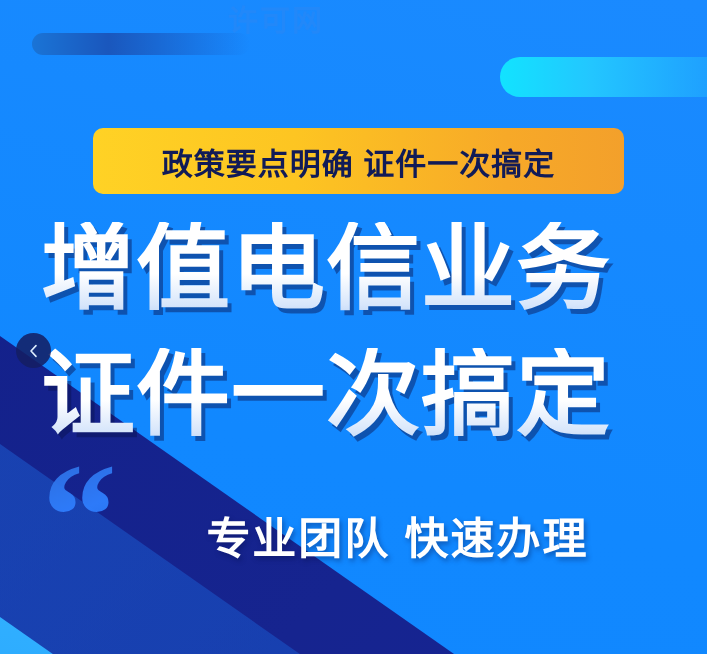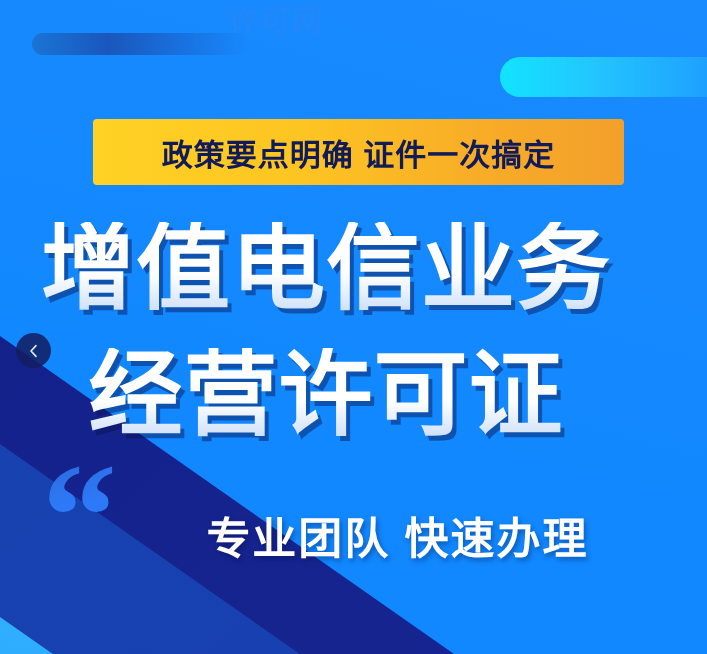--- a/index.html
+++ b/index.html
@@ -122,25 +122,25 @@
     top: 57px;
     left: 500px;
     width: 260px;
     height: 40px;
     background: linear-gradient(90deg, #12e3ff 0%, #23c6ff 35%, rgba(40,160,255,0.25) 100%);
   }
 
   
   .ribbon {
     position: absolute;
-    top: 119px;
+    top: 128px;
     left: 93px;
     width: 531px;
     height: 66px;
-    border-radius: 4px;
+    border-radius: 10px;
     background: linear-gradient(90deg, #ffd225 0%, #fdc522 38%, #f7a928 78%, #f3a02b 100%);
     display: flex;
     align-items: center;
     justify-content: center;
   }
   .ribbon-text {
     font-size: 31px;
     font-weight: bold;
     color: #111b57;
     letter-spacing: 1px;
@@ -246,21 +246,21 @@
   <div class="watermark">许可网</div>
 
   <div class="pill pill-left"></div>
   <div class="pill pill-right"></div>
 
   <div class="ribbon">
     <span class="ribbon-text">政策要点明确 证件一次搞定</span>
   </div>
 
   <div class="headline headline-1">增值电信业务</div>
-  <div class="headline headline-2">经营许可证</div>
+  <div class="headline headline-2">证件一次搞定</div>
 
   <div class="quote-deco">“</div>
 
   <div class="subhead">专业团队 快速办理</div>
 
   <button class="nav-prev" type="button" aria-label="上一张">
     <span>
       <svg width="16" height="16" viewBox="0 0 16 16" aria-hidden="true">
         <path d="M10 2.6 L5 8 L10 13.4" fill="none" stroke="#ffffff" stroke-width="1.6" stroke-linecap="round" stroke-linejoin="round"></path>
       </svg>

